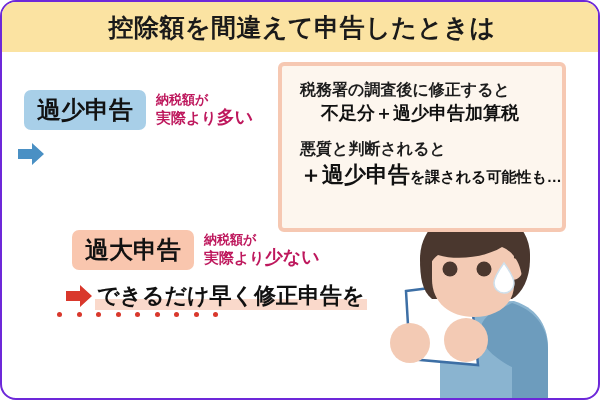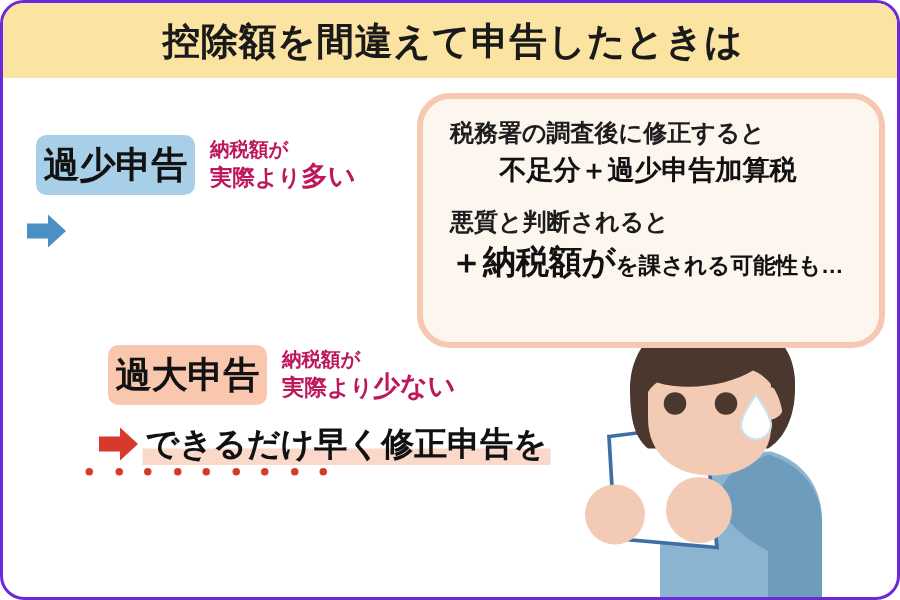--- a/index.html
+++ b/index.html
@@ -58,21 +58,21 @@
   .case-row {
     display: flex;
     align-items: center;
     padding-left: 22px;
   }
 
   .badge {
     display: inline-flex;
     align-items: center;
     justify-content: center;
-    width: 106px;
+    width: 122px;
     height: 40px;
     border-radius: 7px;
     font-size: 24px;
     font-weight: bold;
     color: #121212;
     letter-spacing: 0px;
     box-sizing: border-box;
   }
   .badge-blue { background: #a8cfe8; }
   .badge-pink { background: #f9c6ae; }
@@ -133,26 +133,26 @@
     padding-left: 4px;
   }
   .dot { width: 5px; height: 5px; border-radius: 50%; }
   .dot-red { background: #d9382c; }
 
   
   .callout {
     position: absolute;
     left: 276px;
     top: 60px;
-    width: 312px;
+    width: 288px;
     height: 170px;
     box-sizing: border-box;
     background: #fdf6ee;
     border: 4px solid #f6c8b2;
-    border-radius: 22px;
+    border-radius: 6px;
     padding: 14px 16px 0 18px;
     z-index: 3;
   }
   .callout-line-sm {
     font-size: 16px;
     font-weight: bold;
     color: #1d1d1d;
     white-space: nowrap;
     line-height: 1.2;
   }
@@ -240,21 +240,21 @@
         <span class="dot dot-red"></span>
       </div>
     </div>
   </div>
 
   <div class="callout">
     <div class="callout-line-sm">税務署の調査後に修正すると</div>
     <div class="callout-line-lg">不足分＋過少申告加算税</div>
     <div class="callout-group2">
       <div class="callout-line-sm">悪質と判断されると</div>
-      <div class="callout-mixed"><span class="big">＋納税額が</span><span class="small">を課される可能性も…</span></div>
+      <div class="callout-mixed"><span class="big">＋過少申告</span><span class="small">を課される可能性も…</span></div>
     </div>
   </div>
 
   <svg class="illustration" viewBox="0 0 240 195">
 
     <path d="M108 96 C90 104 78 126 78 150 L78 195 L186 195 L186 140 C186 116 172 100 152 94 Z" fill="#8ab4d0"></path>
 
     <path d="M150 96 C170 102 186 118 186 142 L186 195 L150 195 L150 160 C150 160 128 150 120 134 C114 122 122 108 134 104 Z" fill="#6d9cbd"></path>
 
     <path d="M44 84 L108 76 L116 158 L48 152 Z" fill="#ffffff" stroke="#3d6fa5" stroke-width="2.5"></path>

